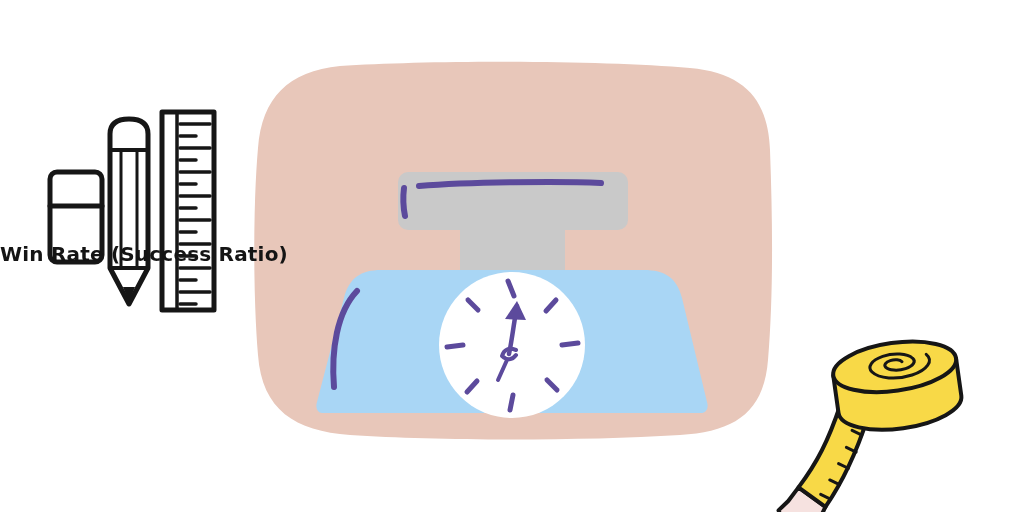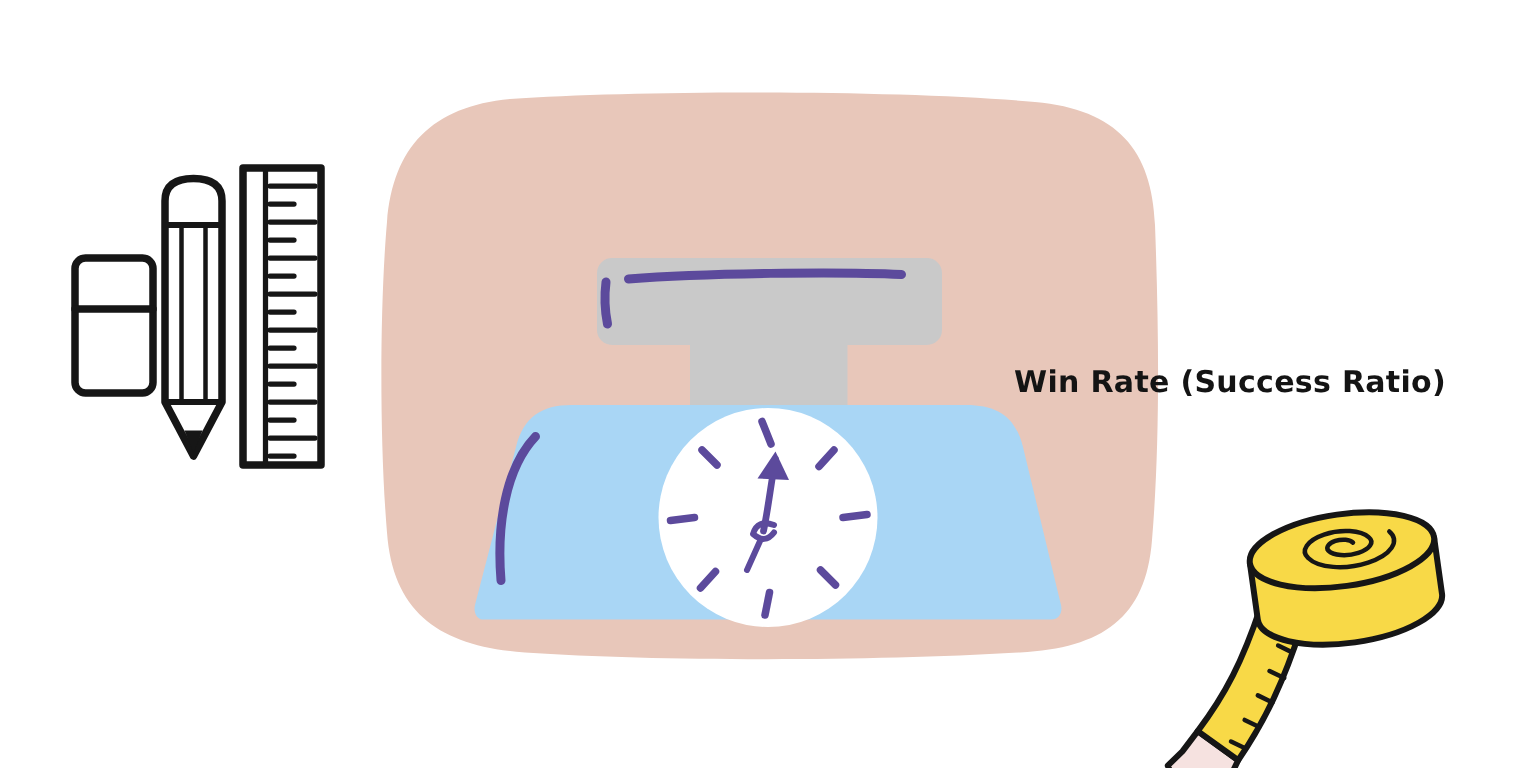--- a/index.html
+++ b/index.html
@@ -37,21 +37,21 @@
     stroke-linejoin: round;
   }
   .no-fill { fill: none; }
   .white-fill { fill: #ffffff; }
 
   .title {
     position: absolute;
     left: 0;
     top: 242px;
     width: 964px;
-    text-align: right;
+    text-align: left;
     font-size: 20px;
     font-weight: bold;
     letter-spacing: 0.2px;
     color: var(--text, #141414);
     pointer-events: none;
   }
 </style>
 </head>
 <body>
 

